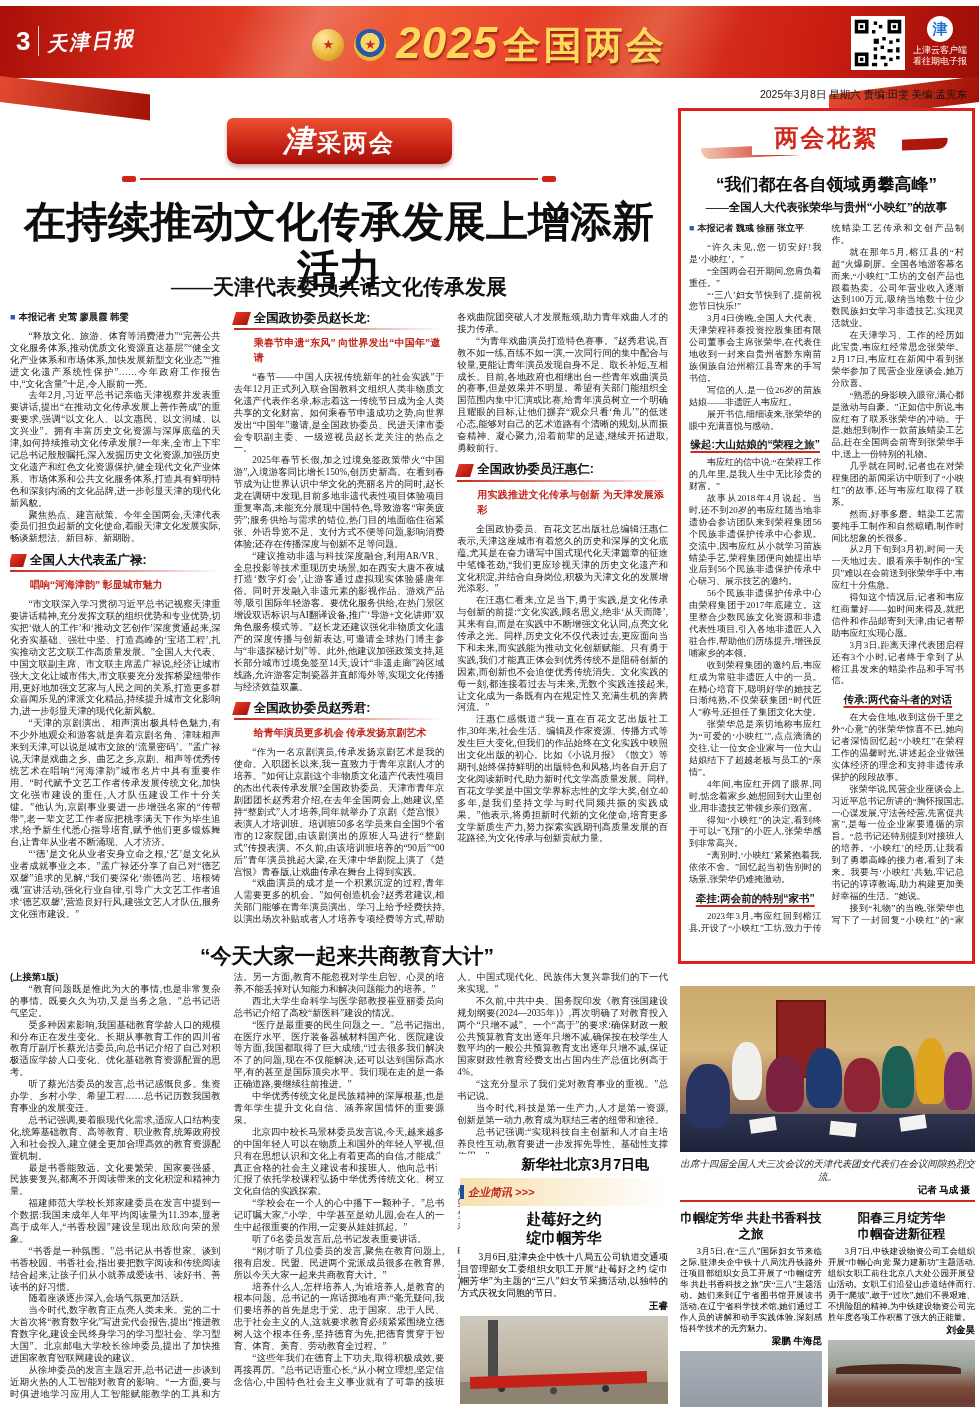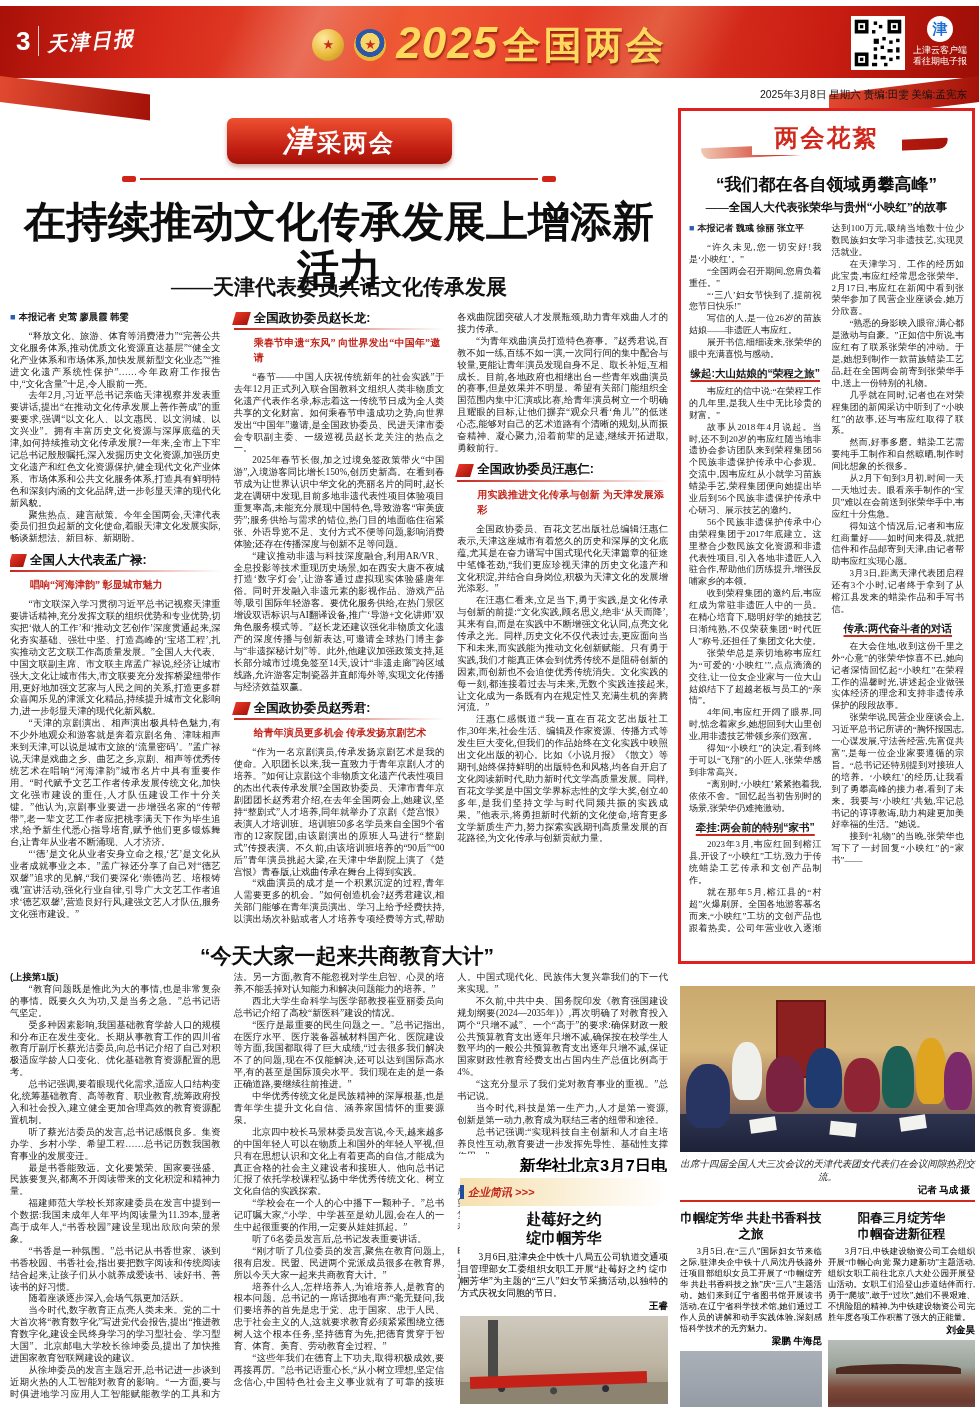--- a/index.html
+++ b/index.html
@@ -70,21 +70,21 @@
   .hx-title{position:relative;z-index:2;margin:0 auto;width:150px;background:#fff;text-align:center;color:#d0281c;font-family:"Liberation Sans",sans-serif;font-weight:900;font-size:24px;letter-spacing:2px;line-height:34px;}
   .hx-h1{margin:8px 0 4px;text-align:center;font-family:"Liberation Sans",sans-serif;font-weight:900;font-size:17px;color:#0d0d0d;}
   .hx-h2{margin:0 0 8px;text-align:center;font-weight:bold;font-size:11.5px;color:#111;}
   .side-cols{column-count:2;column-gap:10px;height:714px;font-size:9px;line-height:11.9px;}
   .subsec{font-weight:bold;color:#1a1a1a;font-size:10.5px;text-align:center;margin:7px 0 6px;break-inside:avoid;text-decoration:underline;text-decoration-color:#d0281c;text-decoration-thickness:2px;text-underline-offset:3px;font-family:"Liberation Sans",sans-serif;}
 
   
   .edu-h1{position:absolute;left:10px;top:934px;width:658px;text-align:center;font-family:"Liberation Sans",sans-serif;font-weight:900;font-size:21px;color:#0d0d0d;margin:8px;}
   .edu-cols{position:absolute;left:10px;top:972px;width:658px;height:435px;column-count:3;column-gap:13px;font-size:9.3px;line-height:11.9px;}
   .lead-in{font-weight:bold;text-indent:0 !important;font-family:"Liberation Sans",sans-serif;}
-  .edu-signoff{position:absolute;left:455px;top:1154px;width:212px;text-align:right;font-weight:bold;font-size:16px;background:#fff;z-index:4;padding:2px 0;font-family:Liberation Mono, monospace;}
+  .edu-signoff{position:absolute;left:437px;top:1154px;width:212px;text-align:right;font-weight:bold;font-size:14px;background:#fff;z-index:4;padding:2px 0;font-family:Liberation Sans, sans-serif;}
 
   
   .corp{position:absolute;left:460px;top:1172px;width:208px;height:235px;background:#fff;z-index:5;padding-top:6px;box-sizing:border-box;}
   .corp-label{display:flex;align-items:center;height:28px;background:linear-gradient(90deg,#f6e0ae,rgba(246,224,174,0));margin-bottom:3px;}
   .corp-label .bar{width:4px;height:14px;background:#1f4e9e;margin-right:4px;}
   .corp-label .lbl{color:#c3271c;font-weight:bold;font-style:italic;font-size:11px;font-family:"Liberation Sans",sans-serif;}
   .mini-title{font-family:"Liberation Sans",sans-serif;font-weight:900;text-align:center;color:#0d0d0d;white-space:pre-line;margin:2px 0 4px;}
   .corp .mini-title{font-size:15px;line-height:19px;}
   .mini-paras p{margin:0;text-indent:2em;text-align:justify;}
   .corp .mini-paras{font-size:9.3px;line-height:12px;}
@@ -227,20 +227,21 @@
       <div class="hx-swoosh"></div>
       <div class="hx-title">两会花絮</div>
     </div>
     <h3 class="hx-h1">“我们都在各自领域勇攀高峰”</h3>
     <h4 class="hx-h2">——全国人大代表张荣华与贵州“小映红”的故事</h4>
     <div class="cols side-cols" id="side-cols">
         <p class="byline"><span class="bymark">■</span><span>本报记者 魏彧 徐丽 张立平</span></p>
         <p>“许久未见,您一切安好!我是‘小映红’。”</p>
         <p>“全国两会召开期间,您肩负着重任。”</p>
         <p>“‘三八’妇女节快到了,提前祝您节日快乐!”</p>
+        <p>3月4日傍晚,全国人大代表、天津荣程祥泰投资控股集团有限公司董事会主席张荣华,在代表住地收到一封来自贵州省黔东南苗族侗族自治州榕江县寄来的手写书信。</p>
         <p>写信的人,是一位26岁的苗族姑娘——非遗匠人韦应红。</p>
         <p>展开书信,细细读来,张荣华的眼中充满喜悦与感动。</p>
         <div class="subsec">缘起:大山姑娘的“荣程之旅”</div>
         <p>韦应红的信中说:“在荣程工作的几年里,是我人生中无比珍贵的财富。”</p>
         <p>故事从2018年4月说起。当时,还不到20岁的韦应红随当地非遗协会参访团队来到荣程集团56个民族非遗保护传承中心参观。交流中,因韦应红从小就学习苗族蜡染手艺,荣程集团便向她提出毕业后到56个民族非遗保护传承中心研习、展示技艺的邀约。</p>
         <p>56个民族非遗保护传承中心由荣程集团于2017年底建立。这里整合少数民族文化资源和非遗代表性项目,引入各地非遗匠人入驻合作,帮助他们历练提升,增强反哺家乡的本领。</p>
         <p>收到荣程集团的邀约后,韦应红成为常驻非遗匠人中的一员。在精心培育下,聪明好学的她技艺日渐纯熟,不仅荣获集团“时代匠人”称号,还担任了集团文化大使。</p>
         <p>张荣华总是亲切地称韦应红为“可爱的‘小映红’”,点点滴滴的交往,让一位女企业家与一位大山姑娘结下了超越老板与员工的“亲情”。</p>
         <p>4年间,韦应红开阔了眼界,同时,惦念着家乡,她想回到大山里创业,用非遗技艺带领乡亲们致富。</p>
         <p>得知“小映红”的决定,看到终于可以“飞翔”的小匠人,张荣华感到非常高兴。</p>
@@ -260,22 +261,22 @@
         <p>张荣华说,民营企业座谈会上,习近平总书记所讲的“胸怀报国志,一心谋发展,守法善经营,先富促共富”,是每一位企业家要遵循的宗旨。“总书记还特别提到对接班人的培养。‘小映红’的经历,让我看到了勇攀高峰的接力者,看到了未来。我要与‘小映红’共勉,牢记总书记的谆谆教诲,助力构建更加美好幸福的生活。”她说。</p>
         <p>接到“礼物”的当晚,张荣华也写下了一封回复“小映红”的“家书”——</p>
       </div>
   </aside>
 
   <h2 class="edu-h1">“今天大家一起来共商教育大计”</h2>
   <div class="cols edu-cols" id="edu-cols">
       <p class="lead-in">(上接第1版)</p>
       <p>“教育问题既是惟此为大的事情,也是非常复杂的事情。既要久久为功,又是当务之急。”总书记语气坚定。</p>
       <p>受多种因素影响,我国基础教育学龄人口的规模和分布正在发生变化。长期从事教育工作的四川省教育厅副厅长蔡光洁委员,向总书记介绍了自己对积极适应学龄人口变化、优化基础教育资源配置的思考。</p>
+      <p>听了蔡光洁委员的发言,总书记感慨良多。集资办学、乡村小学、希望工程……总书记历数我国教育事业的发展变迁。</p>
       <p>总书记强调,要着眼现代化需求,适应人口结构变化,统筹基础教育、高等教育、职业教育,统筹政府投入和社会投入,建立健全更加合理高效的教育资源配置机制。</p>
-      <p>听了蔡光洁委员的发言,总书记感慨良多。集资办学、乡村小学、希望工程……总书记历数我国教育事业的发展变迁。</p>
       <p>最是书香能致远。文化要繁荣、国家要强盛、民族要复兴,都离不开阅读带来的文化积淀和精神力量。</p>
       <p>福建师范大学校长郑家建委员在发言中提到一个数据:我国未成年人年平均阅读量为11.39本,显著高于成年人,“书香校园”建设呈现出欣欣向荣的景象。</p>
       <p>“书香是一种氛围。”总书记从书香世家、谈到书香校园、书香社会,指出要把数字阅读和传统阅读结合起来,让孩子们从小就养成爱读书、读好书、善读书的好习惯。</p>
       <p>随着座谈逐步深入,会场气氛更加活跃。</p>
       <p>当今时代,数字教育正点亮人类未来。党的二十大首次将“教育数字化”写进党代会报告,提出“推进教育数字化,建设全民终身学习的学习型社会、学习型大国”。北京邮电大学校长徐坤委员,提出了加快推进国家教育智联网建设的建议。</p>
       <p>从徐坤委员的发言主题宕开,总书记进一步谈到近期火热的人工智能对教育的影响。“一方面,要与时俱进地学习应用人工智能赋能教学的工具和方法。另一方面,教育不能忽视对学生启智、心灵的培养,不能丢掉对认知能力和解决问题能力的培养。”</p>
       <p>西北大学生命科学与医学部教授崔亚丽委员向总书记介绍了高校“新医科”建设的情况。</p>
       <p>“医疗是最重要的民生问题之一。”总书记指出,在医疗水平、医疗装备器械材料国产化、医院建设等方面,我国都取得了巨大成绩,“过去很多我们解决不了的问题,现在不仅能解决,还可以达到国际高水平,有的甚至是国际顶尖水平。我们现在走的是一条正确道路,要继续往前推进。”</p>
       <p>中华优秀传统文化是民族精神的深厚根基,也是青年学生提升文化自信、涵养家国情怀的重要源泉。</p>
       <p>北京四中校长马景林委员发言说,今天,越来越多的中国年轻人可以在物质上和国外的年轻人平视,但只有在思想认识和文化上有着更高的自信,才能成为真正合格的社会主义建设者和接班人。他向总书记汇报了依托学校课程弘扬中华优秀传统文化、树立文化自信的实践探索。</p>

